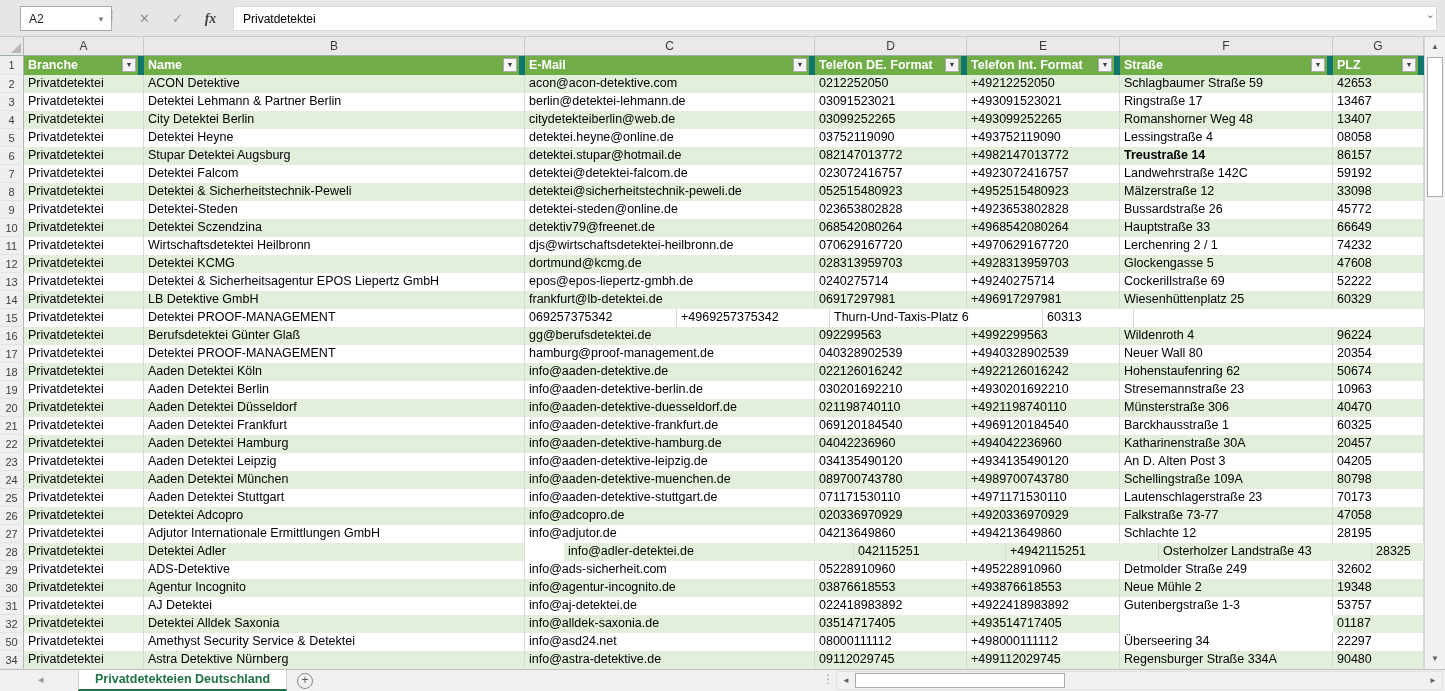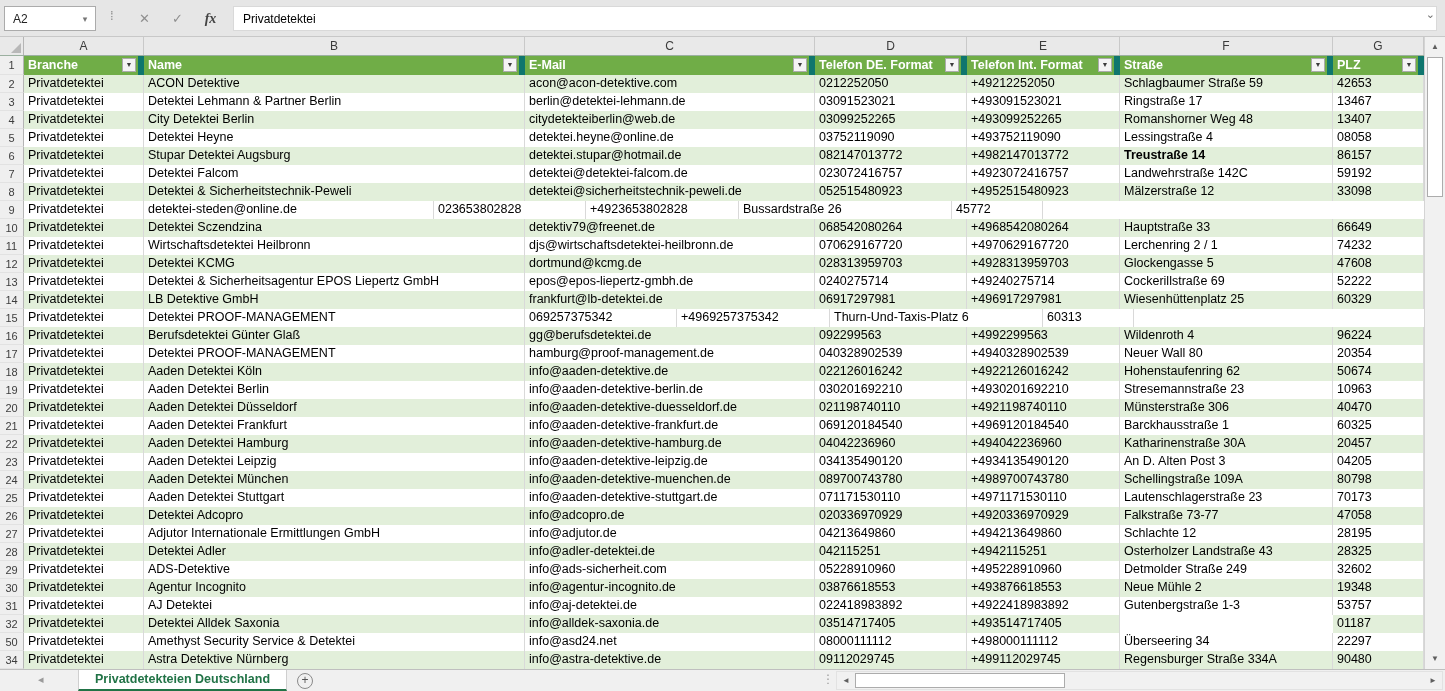--- a/index.html
+++ b/index.html
@@ -2,21 +2,21 @@
 <html style="--hdr-green: #70AD47; --tab-green: #217346;"><head>
 <meta charset="utf-8">
 <style>
   * { box-sizing: border-box; }
   html,body { margin:0; padding:0; }
   body { font-family:"Liberation Sans", sans-serif; }
   .app { position:relative; width:1445px; height:691px; background:#fff; overflow:hidden; font-size:12.5px; color:#000; }
 
   
   .toolbar { position:absolute; top:0; left:0; width:1445px; height:37px; background:#E6E6E6; border-bottom:1px solid #C8C8C8; }
-  .namebox { position:absolute; left:4px; top:6px; width:92px; height:25px; background:#fff; border:1px solid #ABABAB; display:flex; align-items:center; }
+  .namebox { position:absolute; left:20px; top:6px; width:92px; height:25px; background:#fff; border:1px solid #ABABAB; display:flex; align-items:center; }
   .namebox-val { flex:1; padding-left:8px; font-size:12px; color:#222; }
   .namebox-dd { width:20px; text-align:center; color:#777; font-size:9px; }
   .tb-dots { position:absolute; left:110px; top:8px; color:#909090; font-size:13px; letter-spacing:0; }
   .fbtns { position:absolute; left:128px; top:6px; height:25px; display:flex; align-items:center; }
   .fbtn { width:33px; text-align:center; color:#8F8F8F; font-size:13px; }
   .fbtn.fx { color:#444; font-family:"Liberation Serif", serif; font-style:italic; font-weight:bold; font-size:14px; }
   .formula { position:absolute; left:233px; top:6px; width:1204px; height:25px; background:#fff; border:1px solid #D9D9D9; display:flex; align-items:center; padding-left:9px; font-size:12px; }
   .formula-expand { position:absolute; right:10px; top:8px; color:#707070; font-size:11px; }
 
   
@@ -163,20 +163,21 @@
         <div class="cell" style="width: 381px;">Detektei &amp; Sicherheitstechnik-Peweli</div>
         <div class="cell" style="width: 290px;">detektei@sicherheitstechnik-peweli.de</div>
         <div class="cell" style="width: 152px;">052515480923</div>
         <div class="cell" style="width: 153px;">+4952515480923</div>
         <div class="cell" style="width: 213px;">Mälzerstraße 12</div>
         <div class="cell" style="width: 91px;">33098</div>
       </div>
       <div class="row band-w">
         <div class="rowhdr">9</div>
         <div class="cell" style="width: 120px;">Privatdetektei</div>
+        <div class="cell" style="width: 381px;">Detektei-Steden</div>
         <div class="cell" style="width: 290px;">detektei-steden@online.de</div>
         <div class="cell" style="width: 152px;">023653802828</div>
         <div class="cell" style="width: 153px;">+4923653802828</div>
         <div class="cell" style="width: 213px;">Bussardstraße 26</div>
         <div class="cell" style="width: 91px;">45772</div>
       </div>
       <div class="row band-g">
         <div class="rowhdr">10</div>
         <div class="cell" style="width: 120px;">Privatdetektei</div>
         <div class="cell" style="width: 381px;">Detektei Sczendzina</div>
@@ -352,21 +353,21 @@
         <div class="cell" style="width: 290px;">info@adjutor.de</div>
         <div class="cell" style="width: 152px;">04213649860</div>
         <div class="cell" style="width: 153px;">+494213649860</div>
         <div class="cell" style="width: 213px;">Schlachte 12</div>
         <div class="cell" style="width: 91px;">28195</div>
       </div>
       <div class="row band-g">
         <div class="rowhdr">28</div>
         <div class="cell" style="width: 120px;">Privatdetektei</div>
         <div class="cell" style="width: 381px;">Detektei Adler</div>
-        <div class="cell" style="width: 290px;">info@adler-detektei.de</div>
+        <div class="cell" style="width: 290px; margin-left: 39px;">info@adler-detektei.de</div>
         <div class="cell" style="width: 152px;">042115251</div>
         <div class="cell" style="width: 153px;">+4942115251</div>
         <div class="cell" style="width: 213px;">Osterholzer Landstraße 43</div>
         <div class="cell" style="width: 91px;">28325</div>
       </div>
       <div class="row band-w">
         <div class="rowhdr">29</div>
         <div class="cell" style="width: 120px;">Privatdetektei</div>
         <div class="cell" style="width: 381px;">ADS-Detektive</div>
         <div class="cell" style="width: 290px;">info@ads-sicherheit.com</div>

